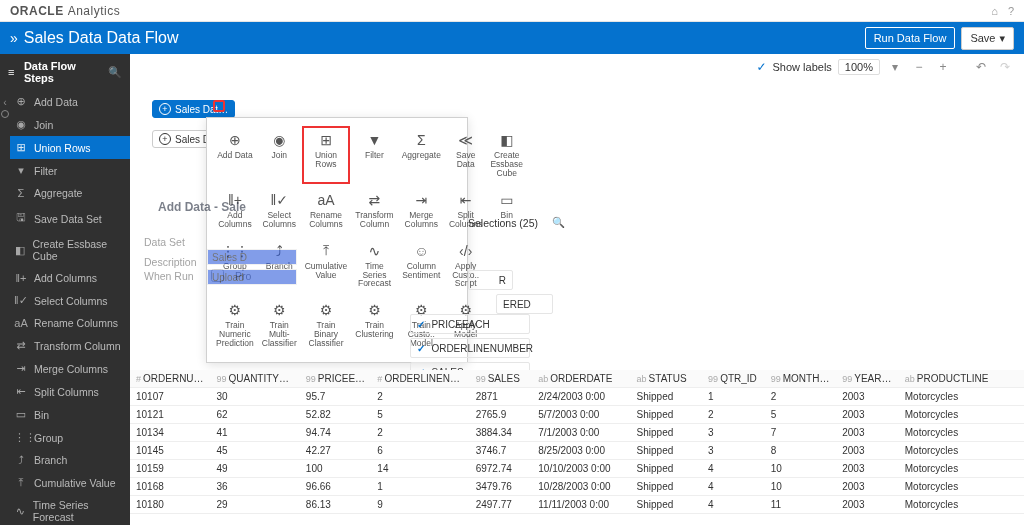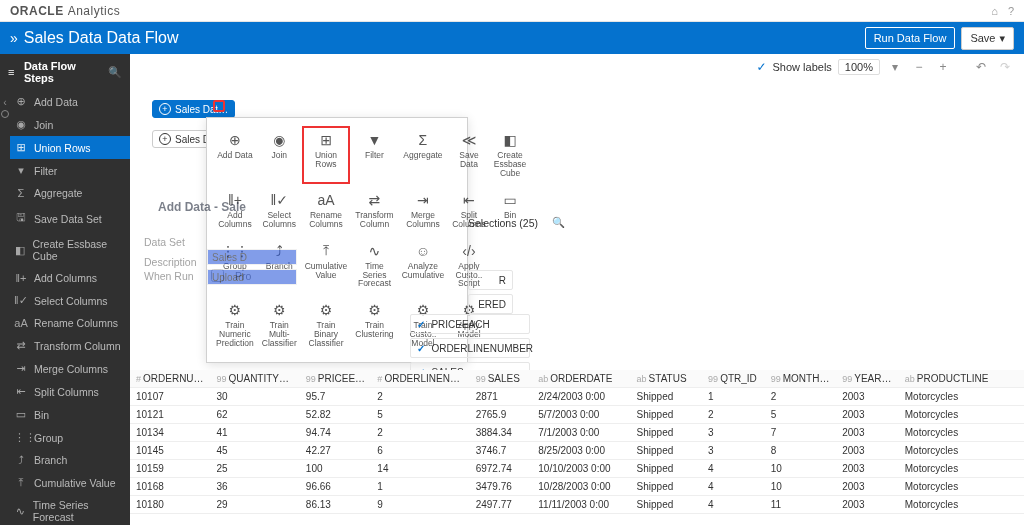--- a/index.html
+++ b/index.html
@@ -267,21 +267,21 @@
           <div class="pop-cell">
             <span class="pi">⤒</span>
             <span class="pl">Cumulative Value</span>
           </div>
           <div class="pop-cell">
             <span class="pi">∿</span>
             <span class="pl">Time Series Forecast</span>
           </div>
           <div class="pop-cell">
             <span class="pi">☺</span>
-            <span class="pl">Analyze Cumulative</span>
+            <span class="pl">Column Sentiment</span>
           </div>
           <div class="pop-cell">
             <span class="pi">‹/›</span>
             <span class="pl">Apply Custo.. Script</span>
           </div>
           <div class="pop-cell">
             <span class="pi"></span>
             <span class="pl"></span>
           </div>
           <div class="pop-cell">
@@ -328,21 +328,21 @@
 
     <div style="position:absolute; top:162px; left:338px; font-size:10.5px; color:#333; display:flex; align-items:center; gap:14px;">
       <span>Selections (25)</span>
       <span style="color:#999">🔍</span>
     </div>
 
     <div style="position:absolute; top:212px; left:338px; width:50px;">
        <div class="chip" style="width:45px; justify-content:flex-end;">
           <span>R</span>
         </div>
-       <div class="chip" style="width:45px; justify-content:flex-end;">
+       <div class="chip" style="width:57px; justify-content:flex-start;margin-left:28px;">
           <span>ERED</span>
         </div>
     </div>
 
     <div class="chips" style="top:256px; left:280px;">
       <div class="chip">
           <span class="ck">✓</span>
           <span>PRICEEACH</span>
         </div>
       <div class="chip">
@@ -435,21 +435,21 @@
           <td>3746.7</td>
           <td>8/25/2003 0:00</td>
           <td>Shipped</td>
           <td>3</td>
           <td>8</td>
           <td>2003</td>
           <td>Motorcycles</td>
         </tr>
         <tr>
           <td>10159</td>
-          <td>25</td>
+          <td>49</td>
           <td>100</td>
           <td>14</td>
           <td>6972.74</td>
           <td>10/10/2003 0:00</td>
           <td>Shipped</td>
           <td>4</td>
           <td>10</td>
           <td>2003</td>
           <td>Motorcycles</td>
         </tr>

